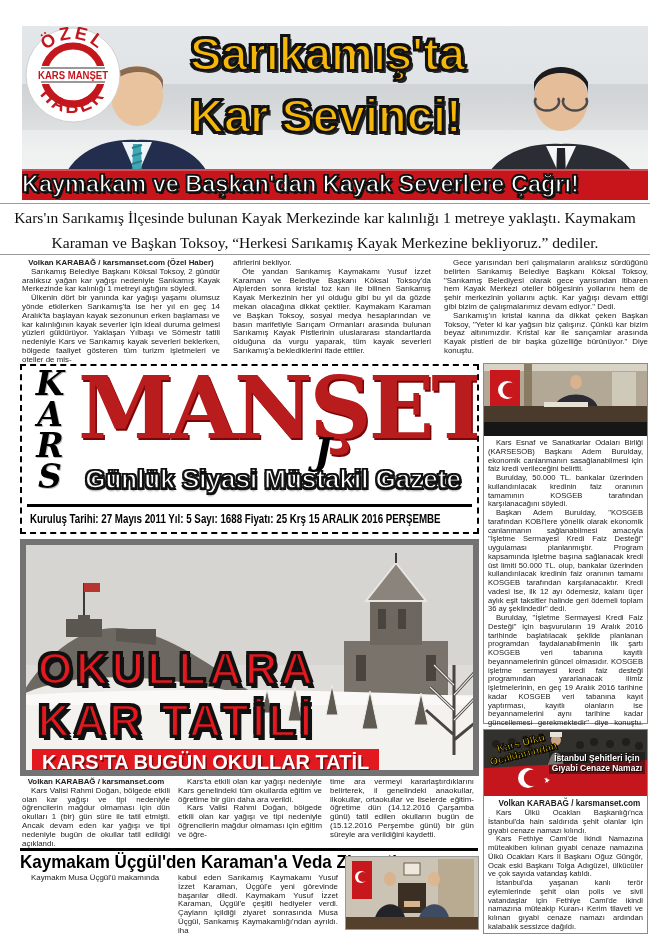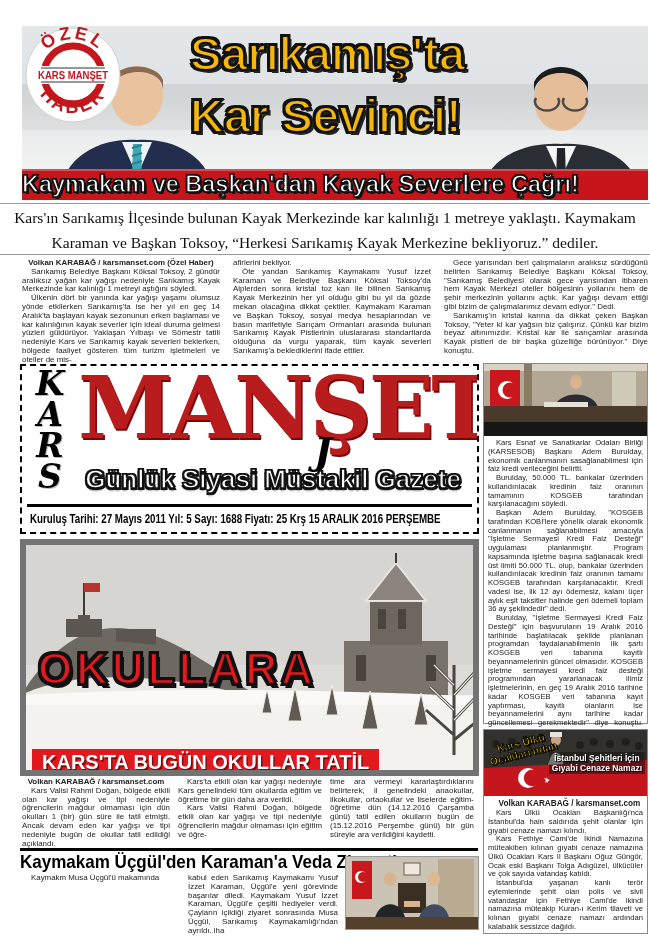--- a/index.html
+++ b/index.html
@@ -239,20 +239,21 @@
         <polygon points="300,170 312,170 306,140"></polygon>
         <polygon points="336,184 352,184 344,146"></polygon>
         <polygon points="388,180 402,180 395,148"></polygon>
         <polygon points="236,168 246,168 241,144"></polygon>
       </g>
 
       <path d="M428,210 L428,120 M428,140 L408,120 M428,150 L448,128 M428,165 L404,142 M428,175 L452,150 M428,190 L400,165 M428,195 L456,172" stroke="#4a453f" stroke-width="3" fill="none"></path>
       <path d="M428,140 L408,120 M428,150 L448,128 M428,165 L404,142 M428,175 L452,150" stroke="#e9e7e3" stroke-width="1.2" fill="none"></path>
     </svg>
     <div class="okullara">OKULLARA</div>
+    <div class="okullara kar-tatili">KAR TATİLİ</div>
     <div class="tatil-banner">KARS'TA BUGÜN OKULLAR TATİL</div>
   </div>
 
   <div class="abs col school-col" style="left:22px;width:148px;">
     <p class="byline">Volkan KARABAĞ / karsmanset.com</p>
     <p>Kars Valisi Rahmi Doğan, bölgede etkili olan kar yağışı ve tipi nedeniyle öğrencilerin mağdur olmaması için dün okulları 1 (bir) gün süre ile tatil etmişti. Ancak devam eden kar yağışı ve tipi nedeniyle bugün de okullar tatil edildiği açıklandı.</p>
   </div>
   <div class="abs col school-col" style="left:178px;width:144px;">
     <p>Kars'ta etkili olan kar yağışı nedeniyle Kars genelindeki tüm okullarda eğitim ve öğretime bir gün daha ara verildi.</p>
     <p>Kars Valisi Rahmi Doğan, bölgede etkili olan kar yağışı ve tipi nedeniyle öğrencilerin mağdur olmaması için eğitim ve öğre-</p>
@@ -262,21 +263,21 @@
   </div>
 
   <div class="abs veda-rule"></div>
   <div class="abs veda-headline">
     <span>Kaymakam Üçgül'den Karaman'a Veda Ziyareti</span>
   </div>
   <div class="abs col veda-col" style="left:22px;width:148px;">
     <p>Kaymakm Musa Üçgül'ü makamında</p>
   </div>
   <div class="abs col veda-col" style="left:178px;width:160px;">
-    <p style="text-indent:0;margin-left:10px;">kabul eden Sarıkamış Kaymakamı Yusuf İzzet Karaman, Üçgül'e yeni görevinde başarılar diledi. Kaymakam Yusuf İzzet Karaman, Üçgül'e çeşitli hediyeler verdi. Çayların içildiği ziyaret sonrasında Musa Üçgül, Sarıkamış Kaymakamlığı'ndan ayrıldı. iha</p>
+    <p style="text-indent:0;">kabul eden Sarıkamış Kaymakamı Yusuf İzzet Karaman, Üçgül'e yeni görevinde başarılar diledi. Kaymakam Yusuf İzzet Karaman, Üçgül'e çeşitli hediyeler verdi. Çayların içildiği ziyaret sonrasında Musa Üçgül, Sarıkamış Kaymakamlığı'ndan ayrıldı. iha</p>
   </div>
   <svg class="abs" style="left:345px;top:856px;border:1px solid #999;" width="132" height="72" viewBox="0 0 132 72">
     <rect width="132" height="72" fill="#cbc3b3"></rect>
     <rect x="92" y="2" width="36" height="66" fill="#b9ab92"></rect>
     <rect x="58" y="6" width="16" height="12" fill="#efe9dd" stroke="#6b5f4c"></rect>
     <rect x="6" y="4" width="20" height="38" fill="#c8171d"></rect>
     <circle cx="15" cy="20" r="6" fill="#fff"></circle>
     <circle cx="17" cy="20" r="5" fill="#c8171d"></circle>
     <rect x="52" y="26" width="28" height="30" fill="#3a2f22"></rect>
     <ellipse cx="44" cy="22" rx="6" ry="7" fill="#d8b38d"></ellipse>

